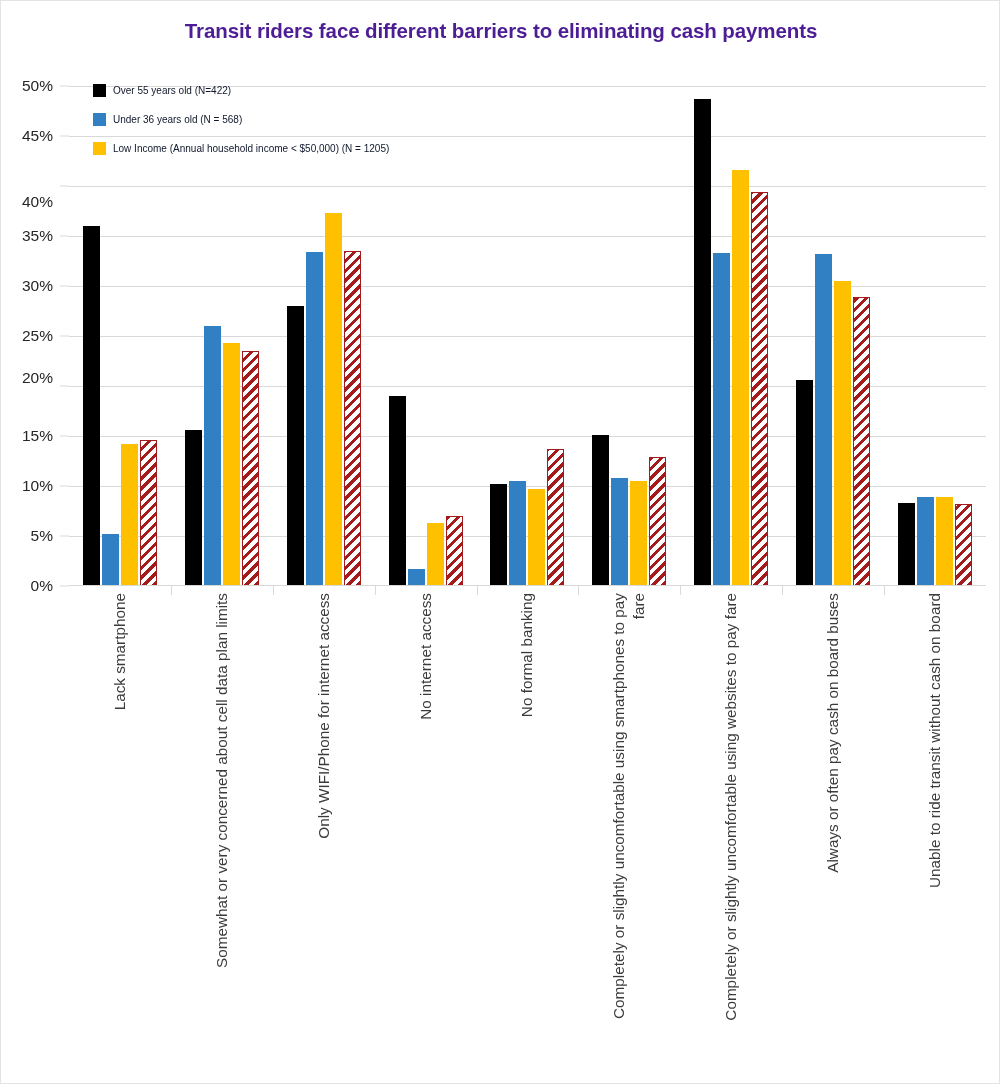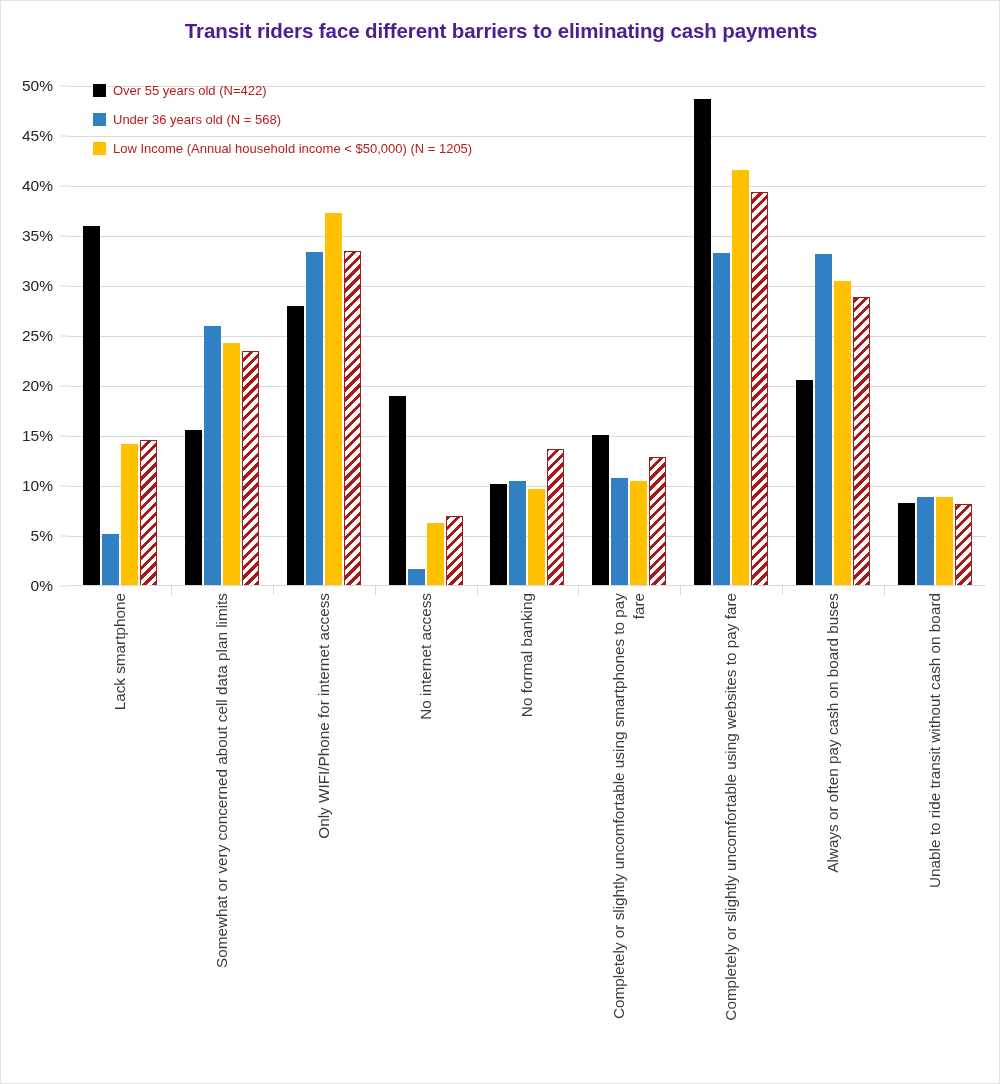--- a/index.html
+++ b/index.html
@@ -123,22 +123,22 @@
   .legend-swatch.s-lowinc  { background: #ffc000; }
   .legend-swatch.s-overall {
     background:
       repeating-linear-gradient(
         -45deg,
         #a51b1b 0px, #a51b1b 2px,
         #ffffff 2px, #ffffff 5px
       );
   }
   .legend-text {
-    font-size: 13px;
-    color: #b91c1c;
+    font-size: 10px;
+    color: #0f172a;
     white-space: nowrap;
   }
 
   
   #x-axis-labels {
     position: absolute;
     left: 68px;
     top: 586px;
     width: 917px;
     height: 445px;
@@ -178,29 +178,29 @@
 
 <div id="chart-root">
 
   <div id="chart-title">Transit riders face different barriers to eliminating cash payments</div>
 
   <div id="y-axis-labels">
       <div class="y-tick-label" style="top: 0px;">50%</div>
       <div class="y-tick-mark" style="top: 0px;"></div>
       <div class="y-tick-label" style="top: 50px;">45%</div>
       <div class="y-tick-mark" style="top: 50px;"></div>
-      <div class="y-tick-label" style="top: 100px; margin-left: 12px;">40%</div>
+      <div class="y-tick-label" style="top: 116px; margin-left: 12px;">40%</div>
       <div class="y-tick-mark" style="top: 100px;"></div>
       <div class="y-tick-label" style="top: 150px;">35%</div>
       <div class="y-tick-mark" style="top: 150px;"></div>
       <div class="y-tick-label" style="top: 200px;">30%</div>
       <div class="y-tick-mark" style="top: 200px;"></div>
       <div class="y-tick-label" style="top: 250px;">25%</div>
       <div class="y-tick-mark" style="top: 250px;"></div>
-      <div class="y-tick-label" style="top: 300px; text-align: right;">20%</div>
+      <div class="y-tick-label" style="top: 292px; text-align: right;">20%</div>
       <div class="y-tick-mark" style="top: 300px;"></div>
       <div class="y-tick-label" style="top: 350px;">15%</div>
       <div class="y-tick-mark" style="top: 350px;"></div>
       <div class="y-tick-label" style="top: 400px;">10%</div>
       <div class="y-tick-mark" style="top: 400px;"></div>
       <div class="y-tick-label" style="top: 450px;">5%</div>
       <div class="y-tick-mark" style="top: 450px;"></div>
       <div class="y-tick-label" style="top: 500px;">0%</div>
       <div class="y-tick-mark" style="top: 500px;"></div>
     </div>

